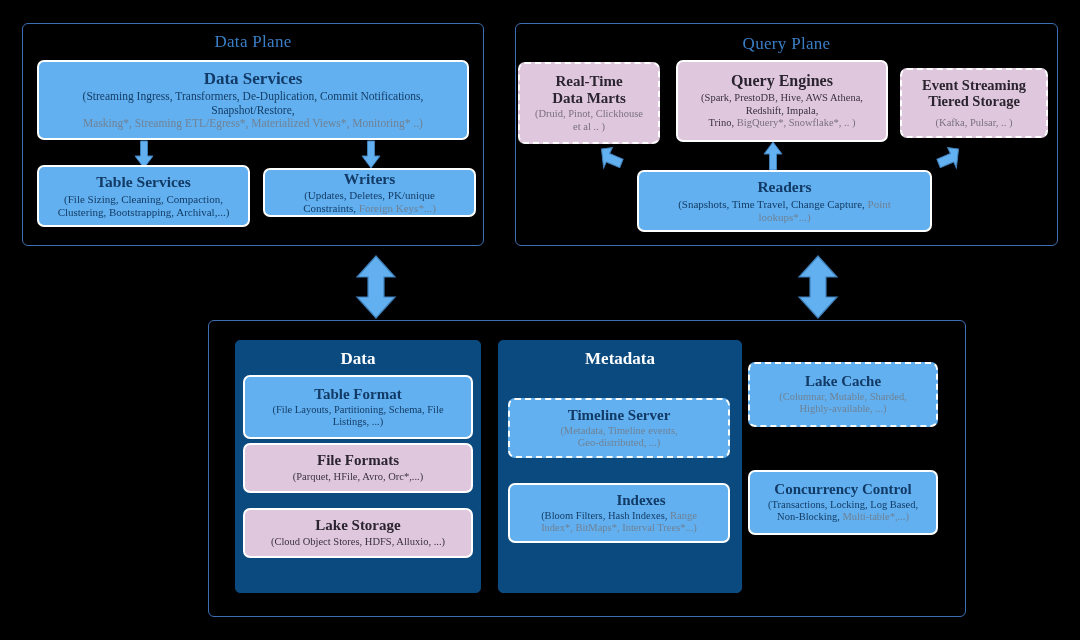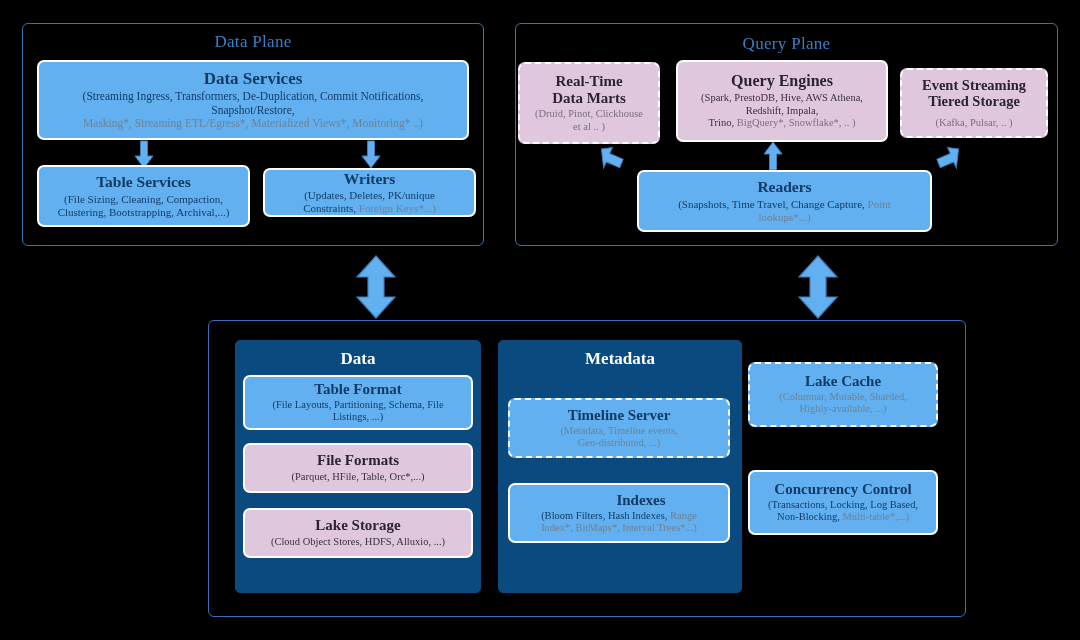--- a/index.html
+++ b/index.html
@@ -207,29 +207,29 @@
       <path d="M21 0 L40 21 H29 V41 H40 L21 62 L2 41 H13 V21 H2 Z" fill="#62b0ef" stroke="#3f7fb8" stroke-width="1.2"></path>
     </svg>
   </div>
 
   <div class="plane" style="left:208px; top:320px; width:758px; height:297px;"></div>
 
   <div class="panel" style="left:235px; top:340px; width:246px; height:253px;">
     <div class="panel-title" style="top:8px;">Data</div>
   </div>
 
-  <div class="node n-blue" style="left:243px; top:375px; width:230px; height:55px;">
+  <div class="node n-blue" style="left:243px; top:375px; width:230px; height:64px;">
     <div class="ttl" style="font-size:15px; margin-bottom:1px;">Table Format</div>
     <div class="sub" style="font-size:10.5px;">(File Layouts, Partitioning, Schema, File</div>
     <div class="sub" style="font-size:10.5px;">Listings, ...)</div>
   </div>
 
   <div class="node n-mauve" style="left:243px; top:443px; width:230px; height:50px;">
     <div class="ttl" style="font-size:15px; margin-bottom:2px;">File Formats</div>
-    <div class="sub" style="font-size:10.5px;">(Parquet, HFile, Table, Orc*,...)</div>
+    <div class="sub" style="font-size:10.5px;">(Parquet, HFile, Avro, Orc*,...)</div>
   </div>
 
   <div class="node n-mauve" style="left:243px; top:508px; width:230px; height:50px;">
     <div class="ttl" style="font-size:15px; margin-bottom:2px;">Lake Storage</div>
     <div class="sub" style="font-size:10.5px;">(Cloud Object Stores, HDFS, Alluxio, ...)</div>
   </div>
 
   <div class="panel" style="left:498px; top:340px; width:244px; height:253px;">
     <div class="panel-title" style="top:8px;">Metadata</div>
   </div>

